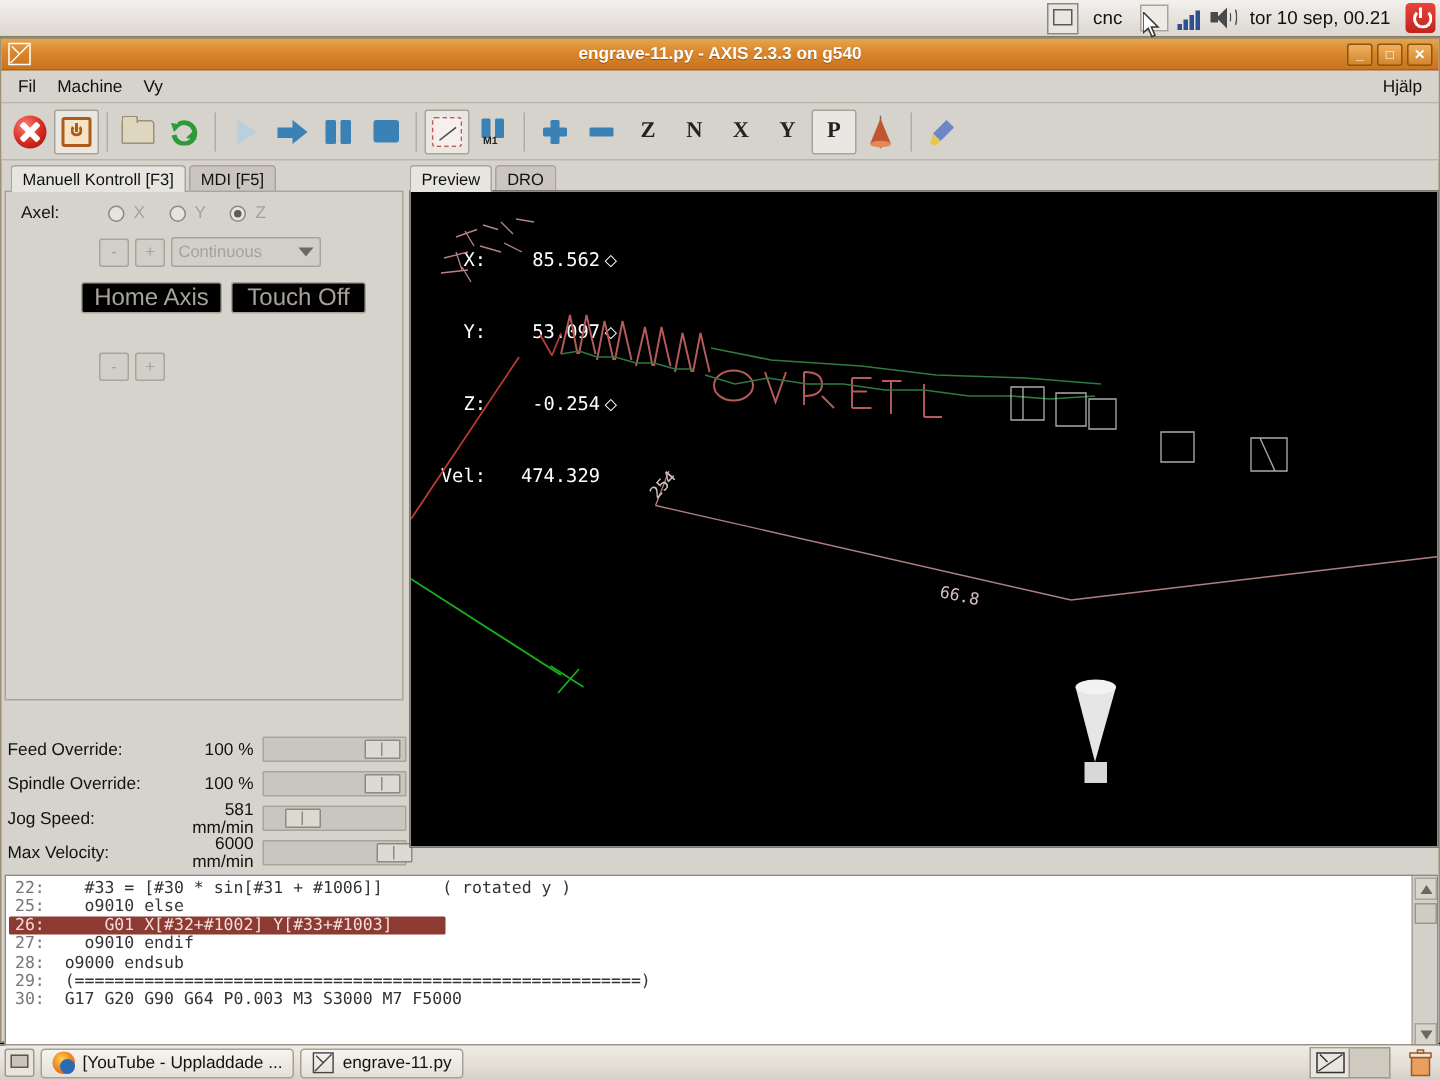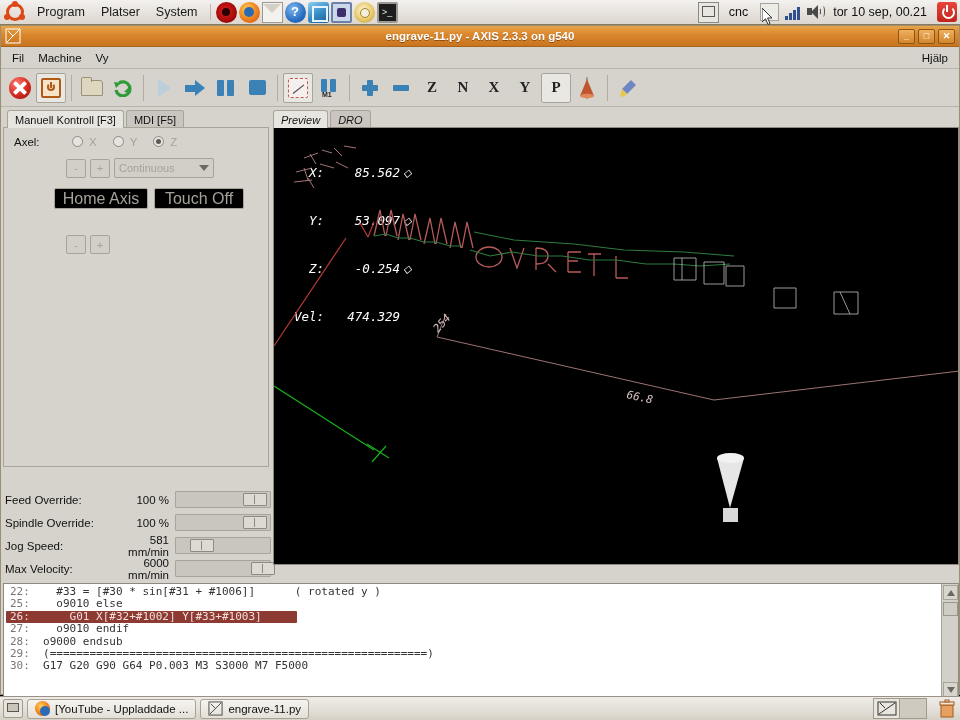--- a/index.html
+++ b/index.html
@@ -184,21 +184,21 @@
   .tab {
     font-size: 11px; padding: 3px 7px 2px; border: 1px solid #a9a49a; border-bottom: none;
     background: #cac6bf; border-radius: 3px 3px 0 0; color: #111; margin-right: 2px;
   }
   .tab.selected { background: #e7e5e0; position: relative; z-index: 2; }
   .tab-body {
     border: 1px solid #a9a49a; background: #d6d3cc; height: 340px; margin-top: -1px;
     position: relative; padding: 8px 10px;
   }
   .row-label { font-size: 11.5px; color: #111; }
-  .axel-row { display: flex; align-items: flex-start; gap: 6px; margin-bottom: 10px; }
+  .axel-row { display: flex; align-items: flex-end; gap: 6px; margin-bottom: 10px; }
   .radio {
     width: 11px; height: 11px; border-radius: 50%; border: 1px solid #8e8a81;
     background: #e6e4df; position: relative; display: inline-block;
   }
   .radio.checked::after {
     content:""; position:absolute; left:2px; top:2px; width:5px; height:5px; border-radius:50%; background:#5c5a54;
   }
   .radio-lbl { font-size: 11.5px; color: #a6a29a; margin-right: 10px; }
   .radio-lbl.on { color: #a6a29a; }
   .sm-btn {
@@ -222,21 +222,21 @@
   .sl-track {
     flex: 1; height: 17px; border: 1px solid #a9a49a; background: #c9c6bf; position: relative; border-radius: 1px;
   }
   .sl-thumb {
     position: absolute; top: 1px; width: 24px; height: 13px; background: #dddad3;
     border: 1px solid #8e8a81; border-radius: 1px;
   }
   .sl-thumb::after { content:""; position:absolute; left:10px; top:1px; width:1px; height:9px; background:#8e8a81; }
 
   
-  .right-pane { position: absolute; left: 272px; top: 0; width: 686px; height: 471px; font-style: italic; }
+  .right-pane { position: absolute; left: 272px; top: 0; width: 686px; height: 471px; }
   .preview-tabs { display: flex; align-items: flex-end; height: 20px; }
   .gl-view {
     position: absolute; left: 0; top: 19px; width: 686px; height: 438px;
     background: #000; border: 1px solid #8e8a81; overflow: hidden;
   }
   .dro-text {
     position: absolute; left: 8px; top: 5px; color: #ffffff;
     font-family: "DejaVu Sans Mono", "Liberation Mono", monospace; font-size: 12.5px; line-height: 16px;
     white-space: pre;
   }
@@ -299,40 +299,20 @@
   .ws:last-child { border-right: none; }
   .ws.active { background: #e9e6df; }
   .trash-ico { width: 20px; height: 20px; margin-left: 6px; position: relative; }
 </style>
 </head>
 <body>
 
 <div id="root">
 
   <div class="gnome-panel">
-    <div class="panel-left">
-      <div class="ubuntu-logo">
-        <div class="ring"></div>
-          <div class="dot d1"></div>
-          <div class="dot d2"></div>
-          <div class="dot d3"></div>
-      </div>
-      <div class="panel-menu">Program</div>
-      <div class="panel-menu">Platser</div>
-      <div class="panel-menu">System</div>
-      <div class="panel-sep"></div>
-      <div class="panel-icon pi-swirl"></div>
-      <div class="panel-icon pi-firefox"></div>
-      <div class="panel-icon pi-mail"></div>
-      <div class="panel-icon pi-help">?</div>
-      <div class="panel-icon pi-vbox"></div>
-      <div class="panel-icon pi-chip"></div>
-      <div class="panel-icon pi-gear"></div>
-      <div class="panel-icon pi-term">&gt;_</div>
-    </div>
     <div class="panel-right">
       <div class="panel-icon pi-screen"></div>
       <div class="tray-label">cnc</div>
       <div class="tray-mini"></div>
       <div class="sig-bars">
         <i style="height:4px"></i>
           <i style="height:7px"></i>
           <i style="height:10px"></i>
           <i style="height:13px"></i>
       </div>

